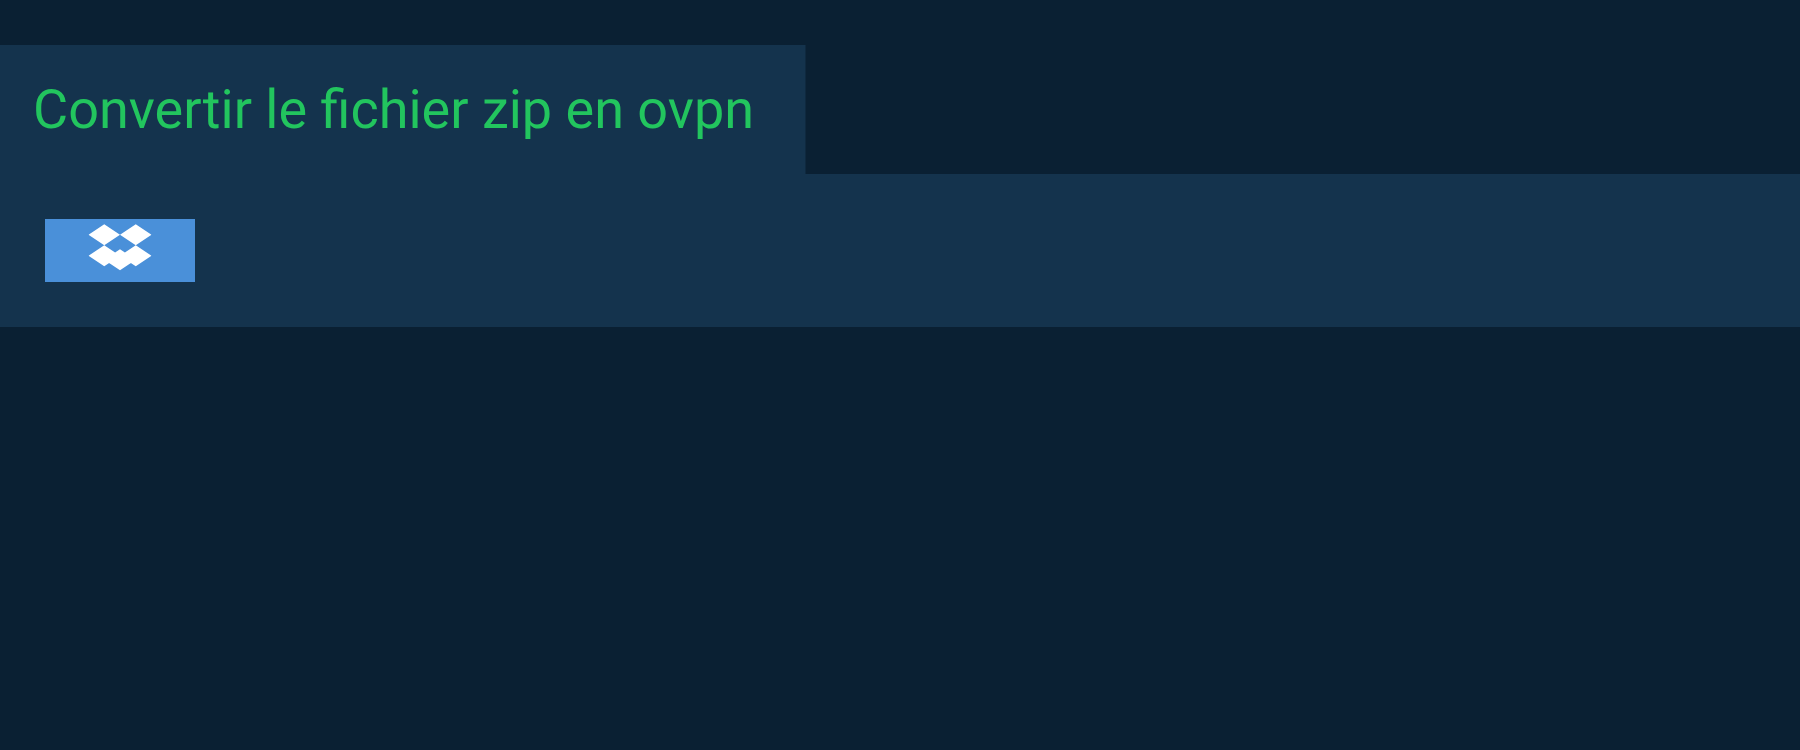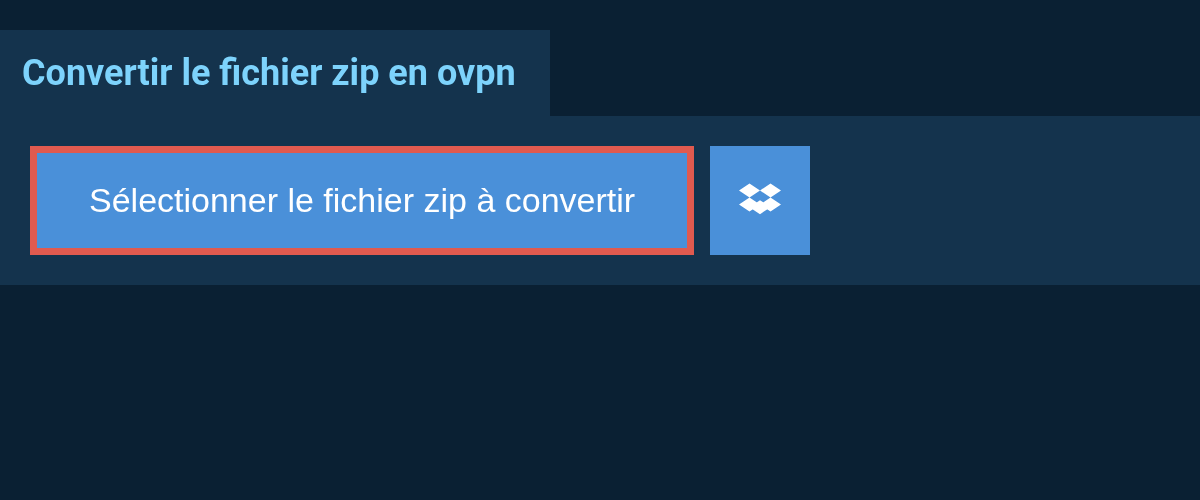--- a/index.html
+++ b/index.html
@@ -18,23 +18,23 @@
     
     .tab-header {
       display: inline-block;
       background-color: #14334d;
       padding: 22px 34px 22px 22px;
       margin-top: 30px;
       margin-left: 0;
     }
     
     .tab-title {
-      color: #7dd3fc;
+      color: #22c55e;
       font-size: 36px;
-      font-weight: 700;
+      font-weight: 400;
     }
     
     .upload-panel {
       background-color: #14334d;
       padding: 30px 30px;
       margin-top: 0;
     }
     
     .button-row {
       display: flex;
@@ -78,23 +78,20 @@
 <body>
 
 
 
 <div class="tab-header">
   <h1 class="tab-title">Convertir le fichier zip en ovpn</h1>
 </div>
 
 <div class="upload-panel">
   <div class="button-row">
-    <button class="select-button">
-      <span>Sélectionner le fichier zip à convertir</span>
-    </button>
     <button class="dropbox-button">
       <svg class="dropbox-icon-svg" viewBox="0 0 24 24">
         <path d="M6 2L0 6l6 4-6 4 6 4 6-4-6-4 6-4-6-4zm12 0l-6 4 6 4-6 4 6 4 6-4-6-4 6-4-6-4zM6 15.5l6 4 6-4-6-4-6 4z"></path>
       </svg>
     </button>
   </div>
 </div>
 
 
 

